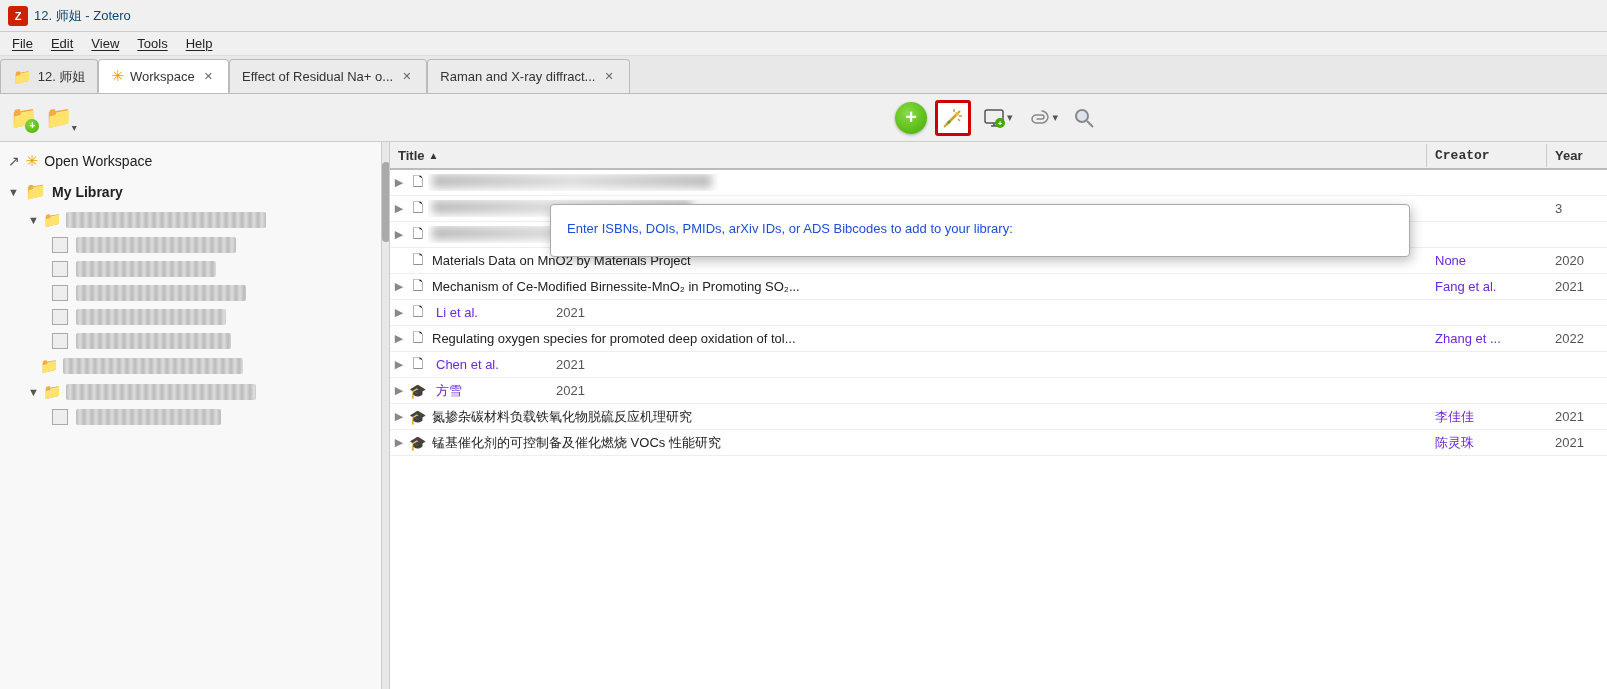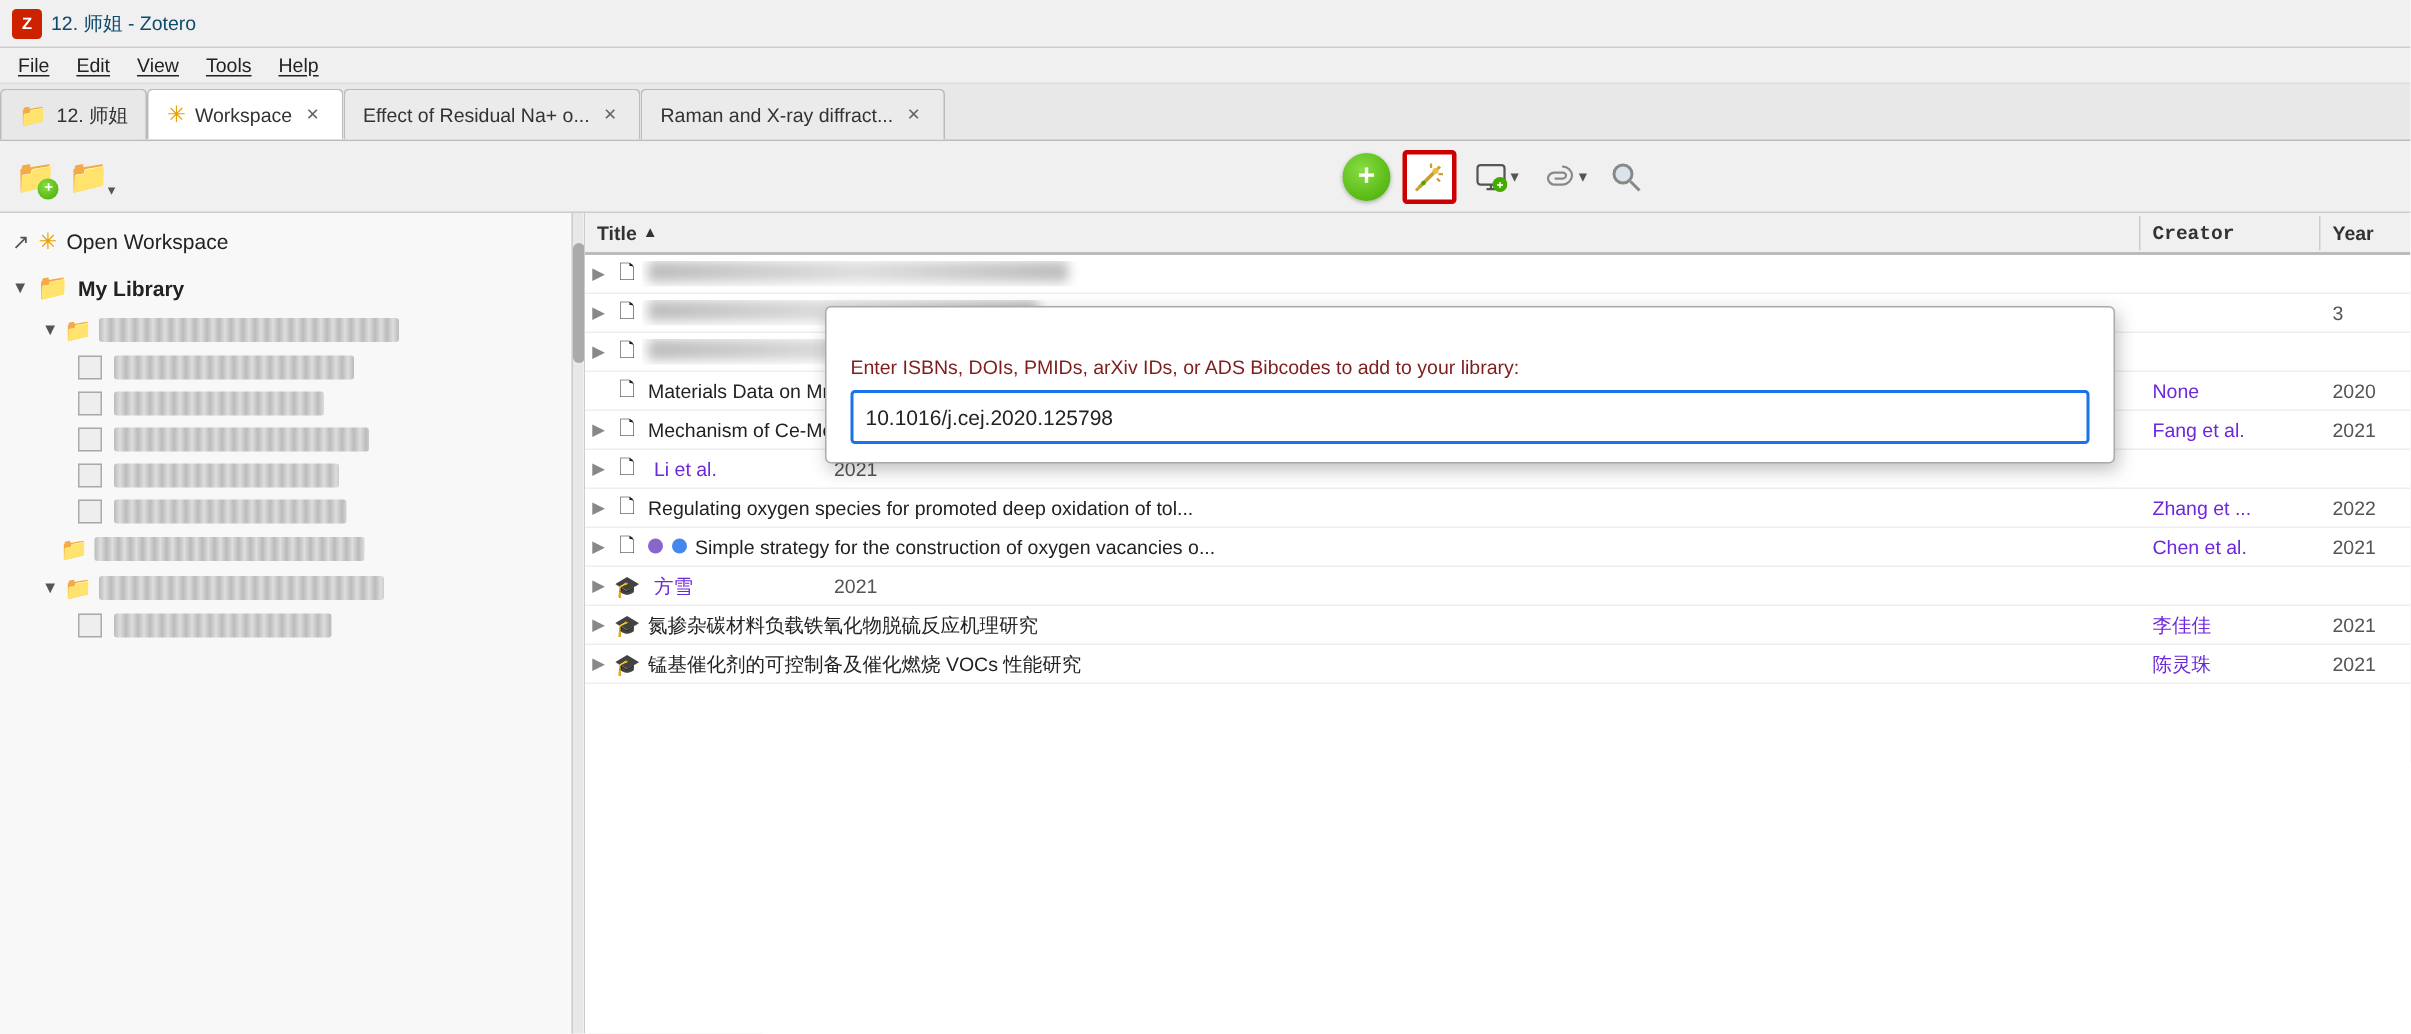--- a/index.html
+++ b/index.html
@@ -276,23 +276,22 @@
       background: white;
       border: 1px solid #aaa;
       border-radius: 4px;
       box-shadow: 2px 4px 12px rgba(0,0,0,0.25);
       z-index: 100;
       width: 860px;
       padding: 16px 16px 12px 16px;
     }
     .doi-popup-label {
       font-size: 13px;
-      color: #7f1d1d;
+      color: #1d4ed8;
       margin-bottom: 8px;
-      margin-top: 16px;
     }
     .doi-popup-input {
       width: 100%;
       height: 36px;
       border: 2px solid #1a73e8;
       border-radius: 3px;
       padding: 4px 8px;
       font-size: 14px;
       outline: none;
       color: #222;
@@ -554,25 +553,20 @@
         <div class="row-expand">▶</div>
         <div class="row-icon">🗋</div>
         <div class="row-title">Regulating oxygen species for promoted deep oxidation of tol...</div>
         <div class="row-creator">Zhang et ...</div>
         <div class="row-year">2022</div>
       </div>
 
       <div class="table-row">
         <div class="row-expand">▶</div>
         <div class="row-icon">🗋</div>
-        <div class="row-title">
-          <span class="tag-purple"></span>
-          <span class="tag-blue"></span>
-          <span>Simple strategy for the construction of oxygen vacancies o...</span>
-        </div>
         <div class="row-creator">Chen et al.</div>
         <div class="row-year">2021</div>
       </div>
 
       <div class="table-row">
         <div class="row-expand">▶</div>
         <div class="row-icon grad-icon">🎓</div>
         <div class="row-creator">方雪</div>
         <div class="row-year">2021</div>
       </div>
@@ -589,16 +583,15 @@
         <div class="row-expand">▶</div>
         <div class="row-icon grad-icon">🎓</div>
         <div class="row-title">锰基催化剂的可控制备及催化燃烧 VOCs 性能研究</div>
         <div class="row-creator">陈灵珠</div>
         <div class="row-year">2021</div>
       </div>
     </div>
 
     <div class="doi-popup">
       <div class="doi-popup-label">Enter ISBNs, DOIs, PMIDs, arXiv IDs, or ADS Bibcodes to add to your library:</div>
-      <input class="doi-popup-input" value="10.1016/j.cej.2020.125798" id="doi-input-field" placeholder="Enter identifier..." style="">
     </div>
   </div>
 </div>
 
 </body></html>

